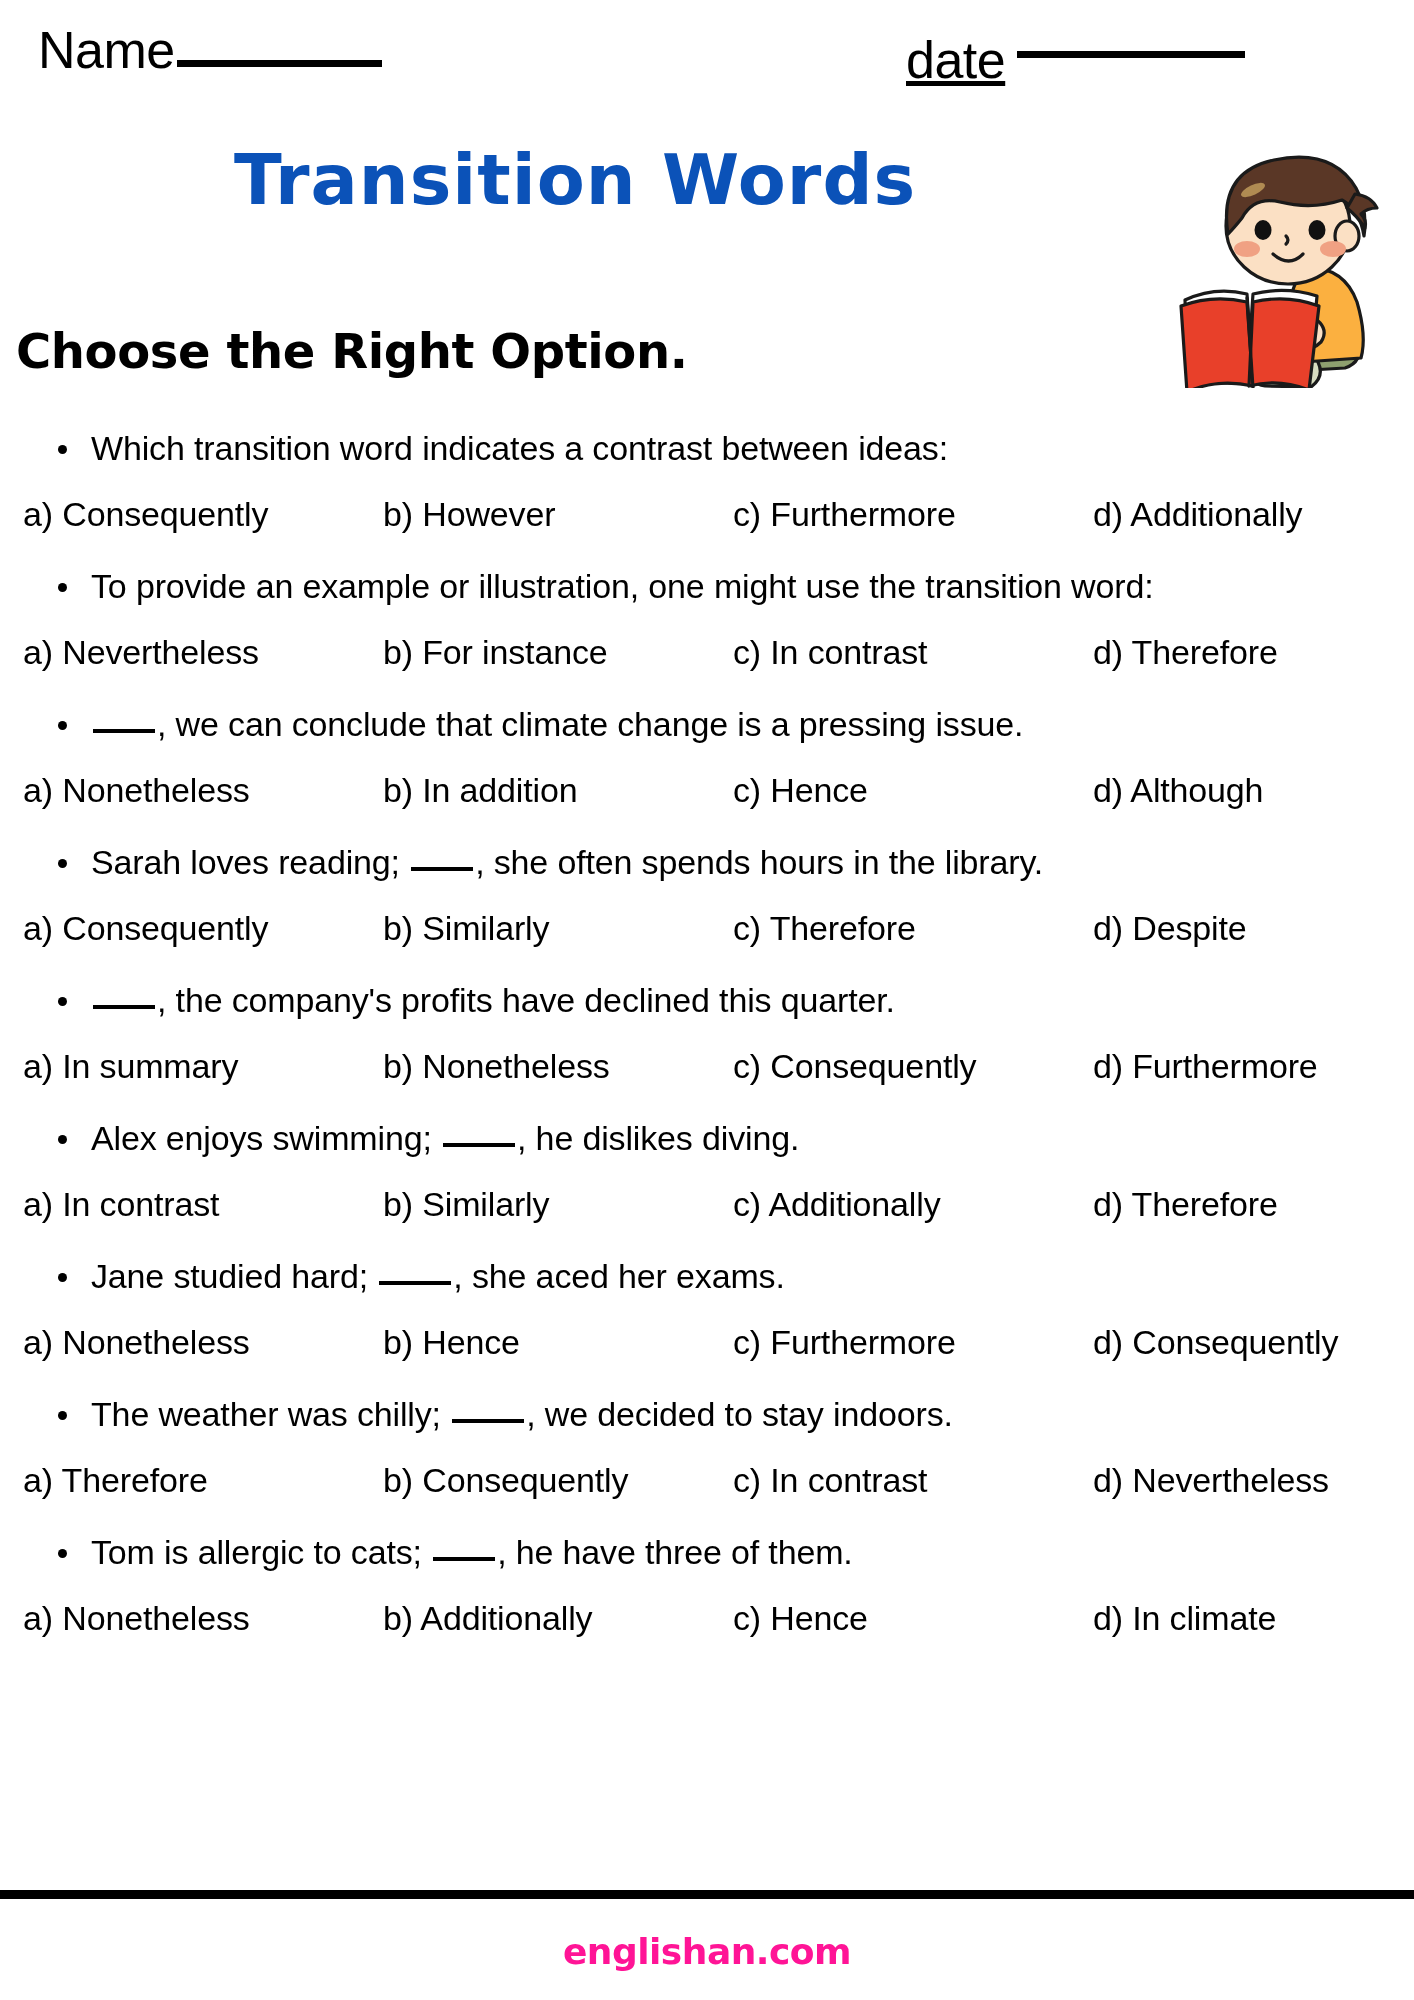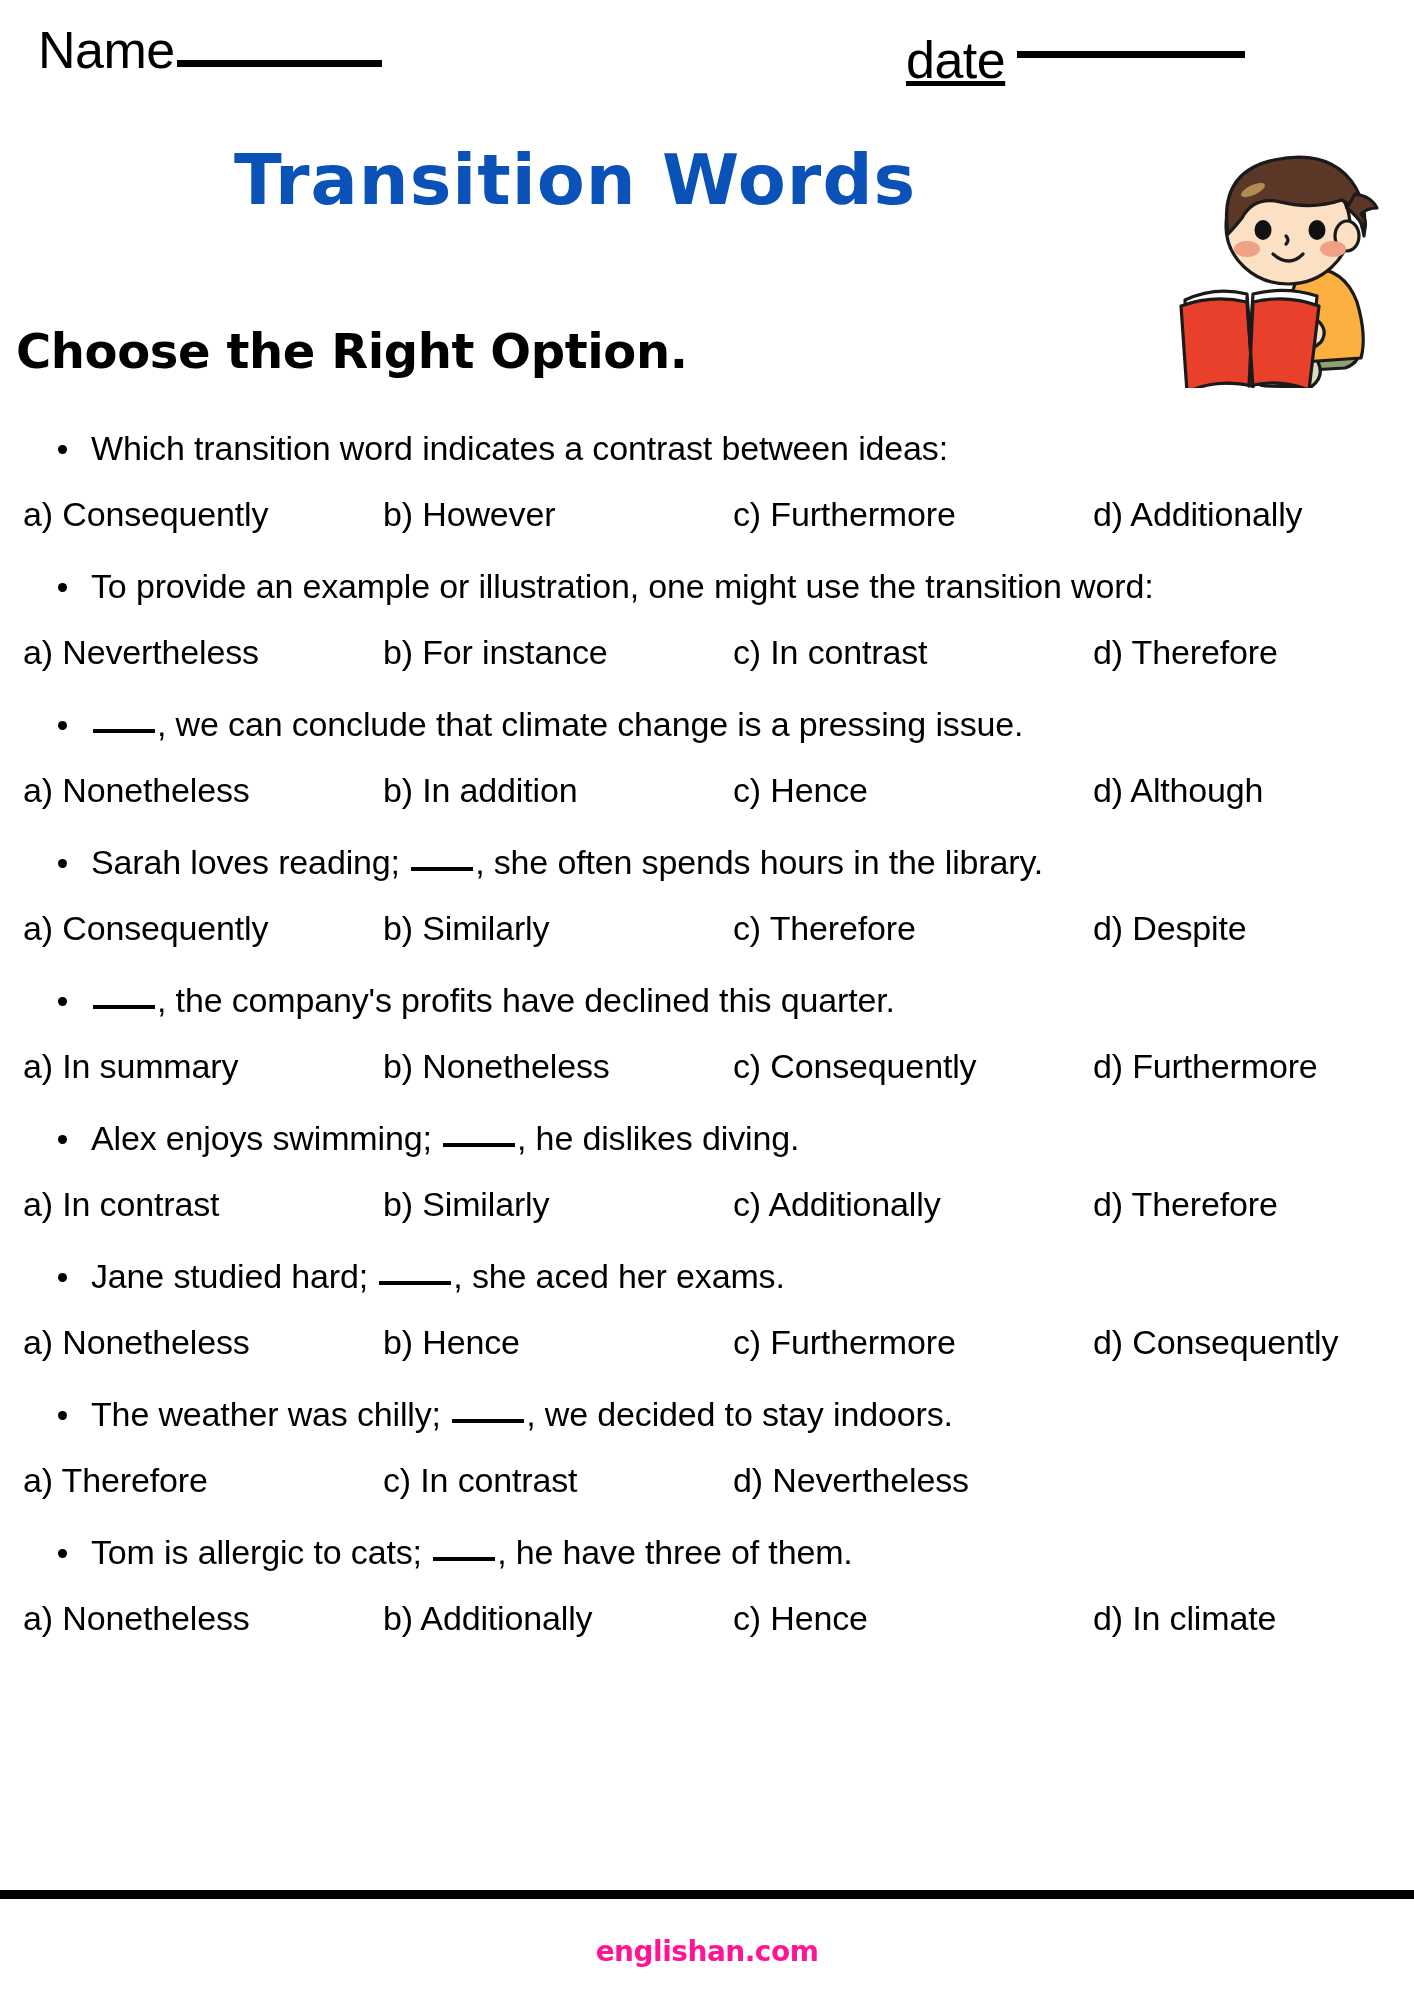--- a/index.html
+++ b/index.html
@@ -187,21 +187,21 @@
     height: 9px;
     background: #000000;
   }
   .footer-brand {
     position: absolute;
     left: 0;
     top: 36px;
     width: 1414px;
     text-align: center;
     font-family: "DejaVu Sans", sans-serif;
-    font-size: 28px;
+    font-size: 36px;
     line-height: 52px;
     font-weight: 700;
     color: #FF1496;
     letter-spacing: -0.5px;
   }
 </style>
 </head>
 <body>
 
 <div class="page">
@@ -347,20 +347,21 @@
         <span class="opt">d) Consequently</span>
       </div>
     </div>
 
     <div class="qblock">
       <div class="q-prompt">
         <span class="q-bullet"></span><span>The weather was chilly; </span><span class="blank blank-m"></span><span>, we decided to stay indoors.</span>
       </div>
       <div class="q-options">
         <span class="opt">a) Therefore</span>
+        <span class="opt">b) Consequently</span>
         <span class="opt">c) In contrast</span>
         <span class="opt">d) Nevertheless</span>
       </div>
     </div>
 
     <div class="qblock">
       <div class="q-prompt">
         <span class="q-bullet"></span><span>Tom is allergic to cats; </span><span class="blank blank-s"></span><span>, he have three of them.</span>
       </div>
       <div class="q-options">

